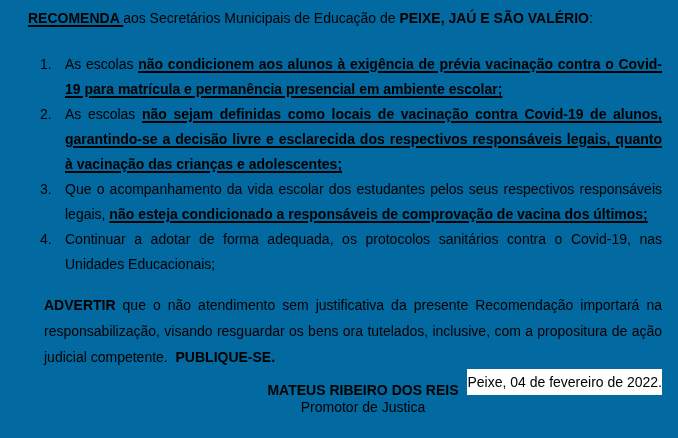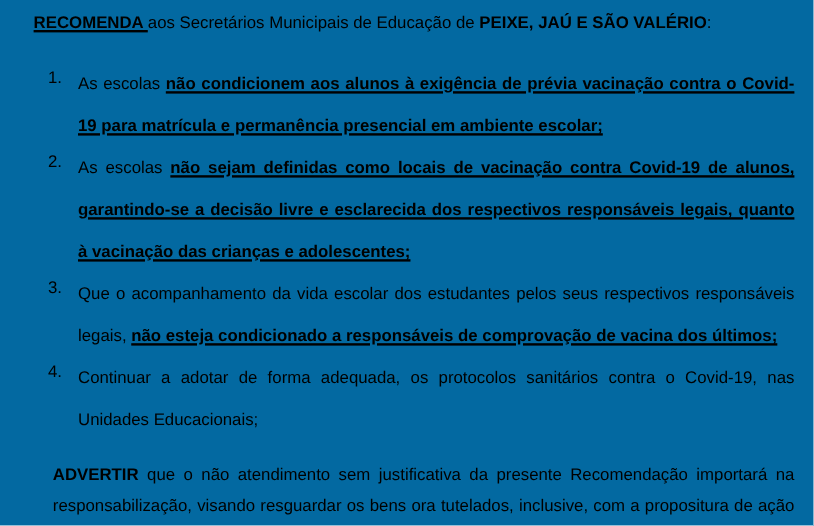--- a/index.html
+++ b/index.html
@@ -27,21 +27,21 @@
   .li {
     display: flex;
     align-items: flex-start;
   }
   .num {
     flex: 0 0 25px;
     line-height: 25px;
   }
   .txt {
     flex: 1 1 auto;
-    line-height: 35px;
+    line-height: 25px;
     text-align: justify;
   }
   .closing {
     margin: 15px 16px 0 44px;
     line-height: 26px;
     text-align: justify;
   }
   .date {
     position: absolute;
     top: 369px;
@@ -77,17 +77,19 @@
         <span class="txt"><span>Que o acompanhamento da vida escolar dos estudantes pelos seus respectivos responsáveis legais, </span><span class="b u">não esteja condicionado a responsáveis de comprovação de vacina dos últimos;</span></span>
       </div>
       <div class="li">
         <span class="num">4.</span>
         <span class="txt"><span>Continuar a adotar de forma adequada, os protocolos sanitários contra o Covid-19, nas Unidades Educacionais;</span></span>
       </div>
     </div>
 
   <p class="closing"><span class="b">ADVERTIR</span><span> que o não atendimento sem justificativa da presente Recomendação importará na responsabilização, visando resguardar os bens ora tutelados, inclusive, com a propositura de ação judicial competente.&nbsp; </span><span class="b">PUBLIQUE-SE.</span></p>
 
+  <div class="date">Peixe, 04 de fevereiro de 2022.</div>
 
   <div class="signature">
     <div class="sig-name">MATEUS RIBEIRO DOS REIS</div>
+    <div class="sig-title">Promotor de Justica</div>
   </div>
 </div>
 
 </body></html>

